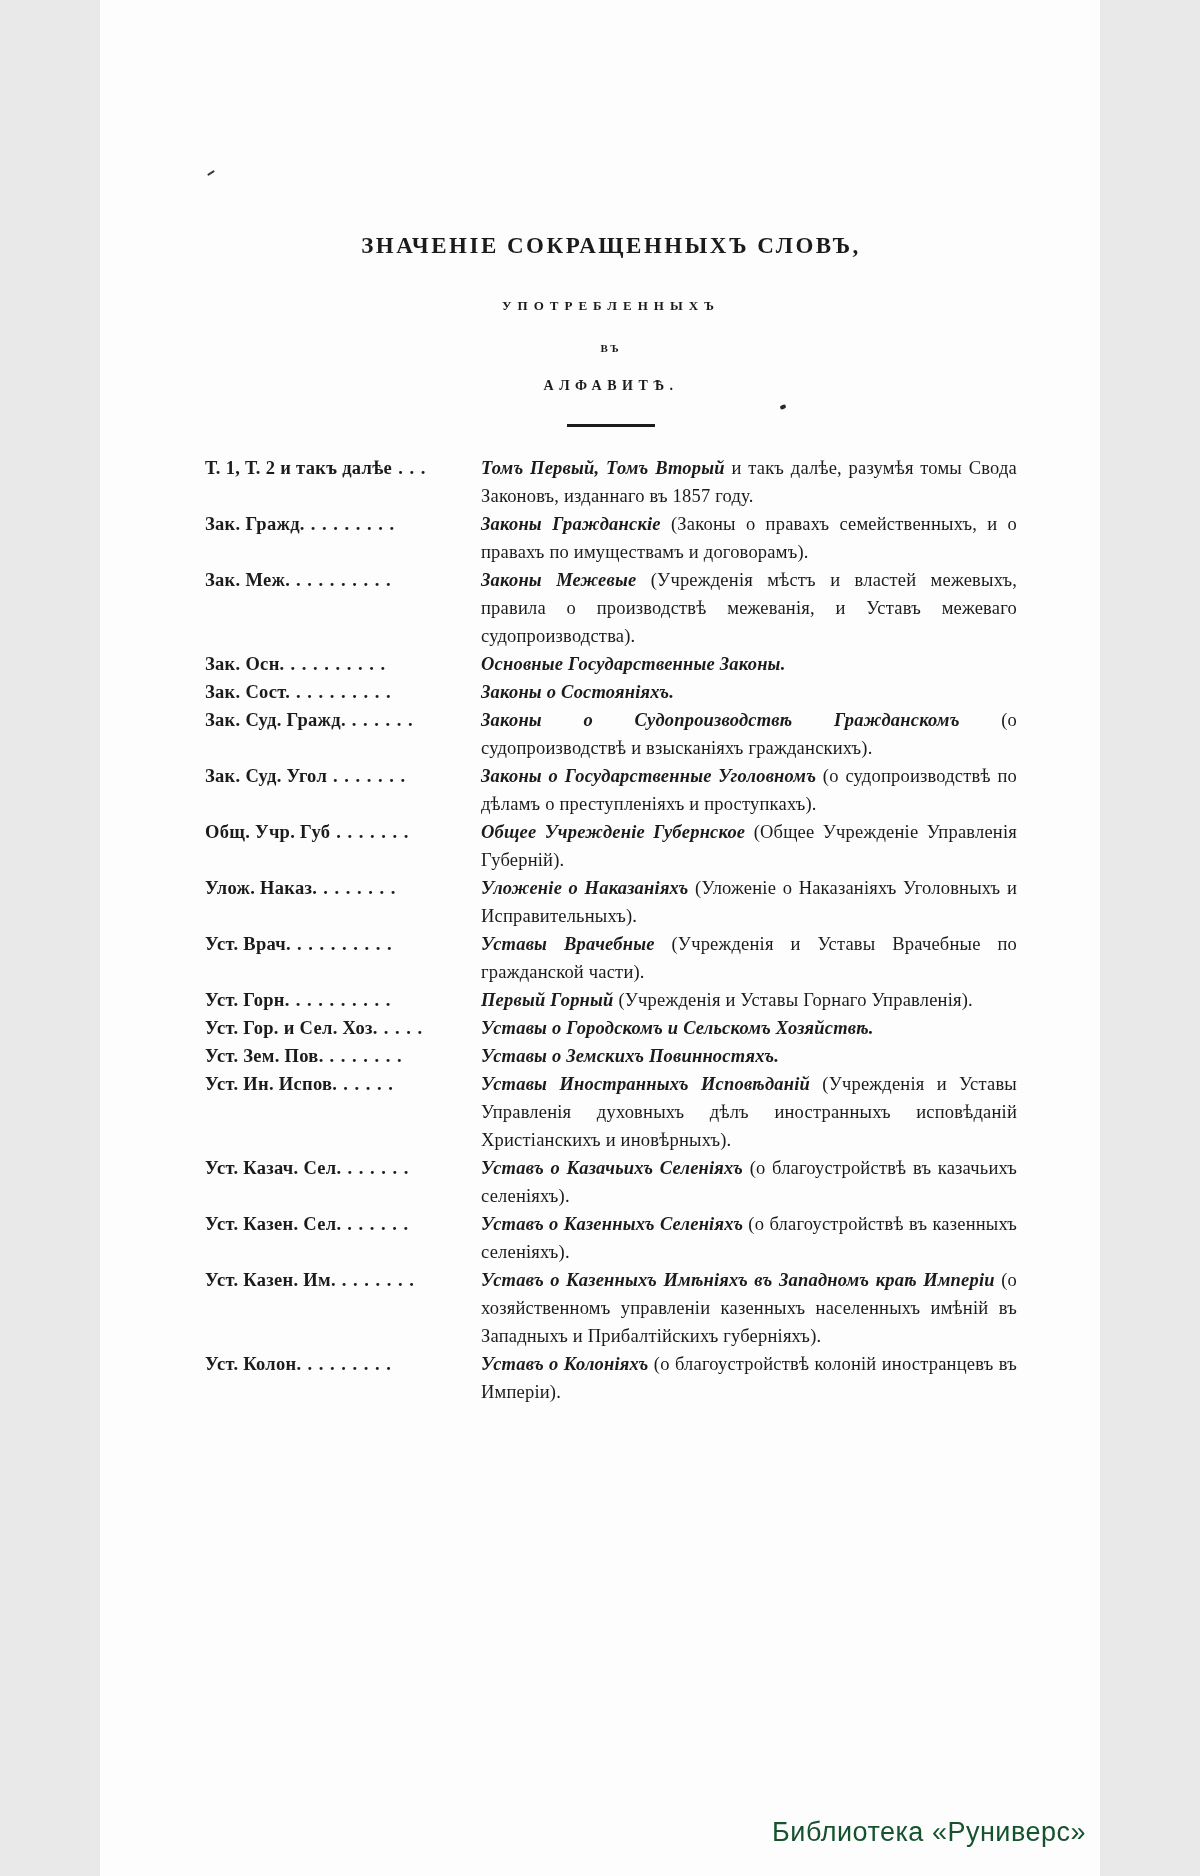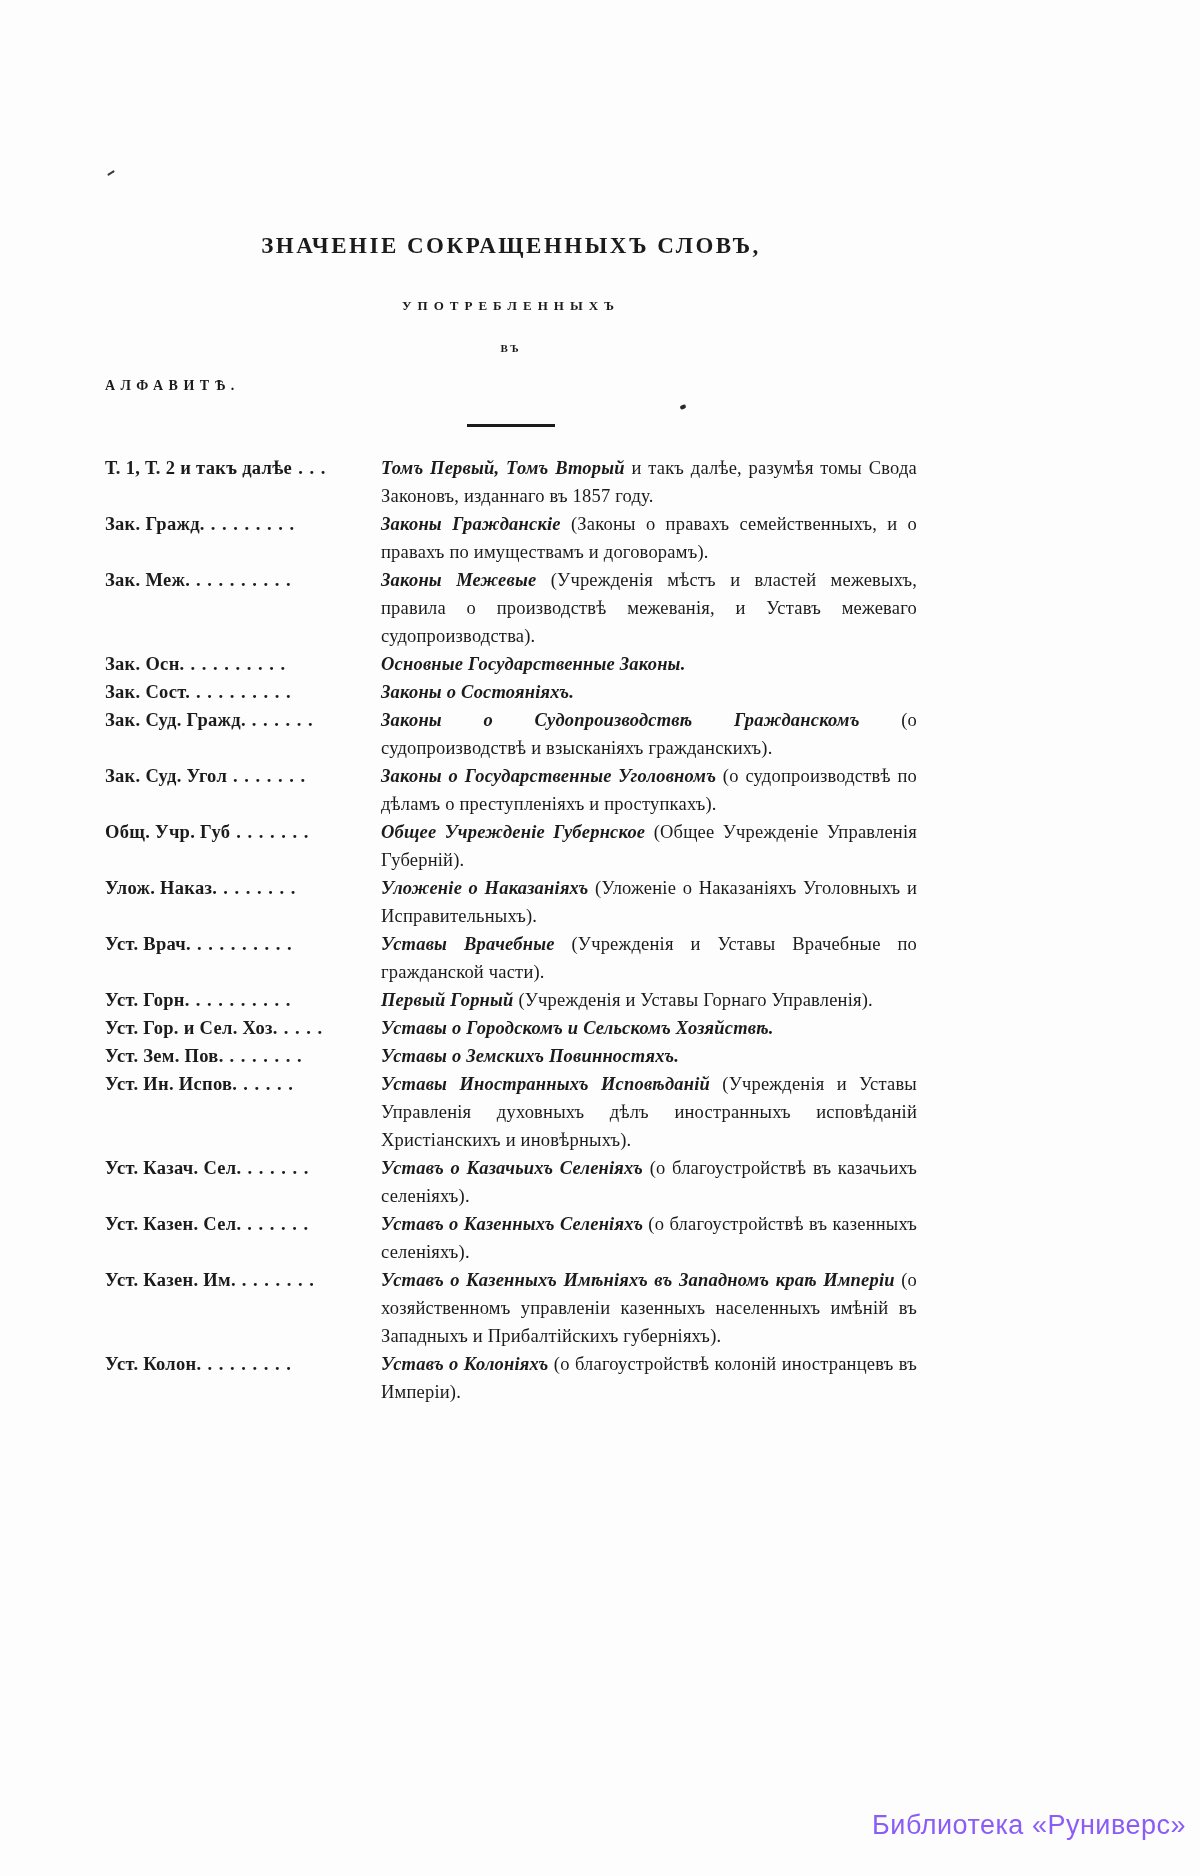--- a/index.html
+++ b/index.html
@@ -2,21 +2,21 @@
 <html><head>
 <meta charset="utf-8">
 <style>
   html, body {
     margin: 0;
     padding: 0;
     background: #e9e9e9;
   }
   .page {
     position: relative;
-    width: 1200px;
+    width: 1000px;
     height: 1876px;
     margin: 0 auto;
     background: #fdfdfd;
     color: #1b1b1b;
     font-family: "Liberation Serif", "DejaVu Serif", serif;
     overflow: hidden;
   }
   .artifact {
     position: absolute;
     left: 107px;
@@ -64,21 +64,21 @@
     font-weight: bold;
     letter-spacing: 3px;
     text-align: center;
     font-family: Liberation Serif, serif;
   }
   .subtitle3 {
     margin-top: 24px;
     font-size: 14px;
     font-weight: bold;
     letter-spacing: 5.5px;
-    text-align: left;
+    text-align: center;
   }
   .rule {
     width: 88px;
     height: 3px;
     background: #1b1b1b;
     margin: 30px auto 0 auto;
   }
   .entries {
     margin-top: 27px;
     font-size: 18.5px;
@@ -111,24 +111,24 @@
     font-weight: bold;
     font-style: italic;
     letter-spacing: 0.2px;
   }
   .rest {
     letter-spacing: 0.2px;
   }
   .watermark {
     position: absolute;
     right: 14px;
-    bottom: 35px;
+    bottom: 28px;
     font-family: "Liberation Sans", "DejaVu Sans", sans-serif;
     font-size: 27px;
-    color: #8b5cf6;
+    color: #14532d;
     letter-spacing: 0.5px;
   }
 </style>
 </head>
 <body>
 
 <div class="page">
   <span class="artifact"></span>
   <span class="artifact2"></span>
 

